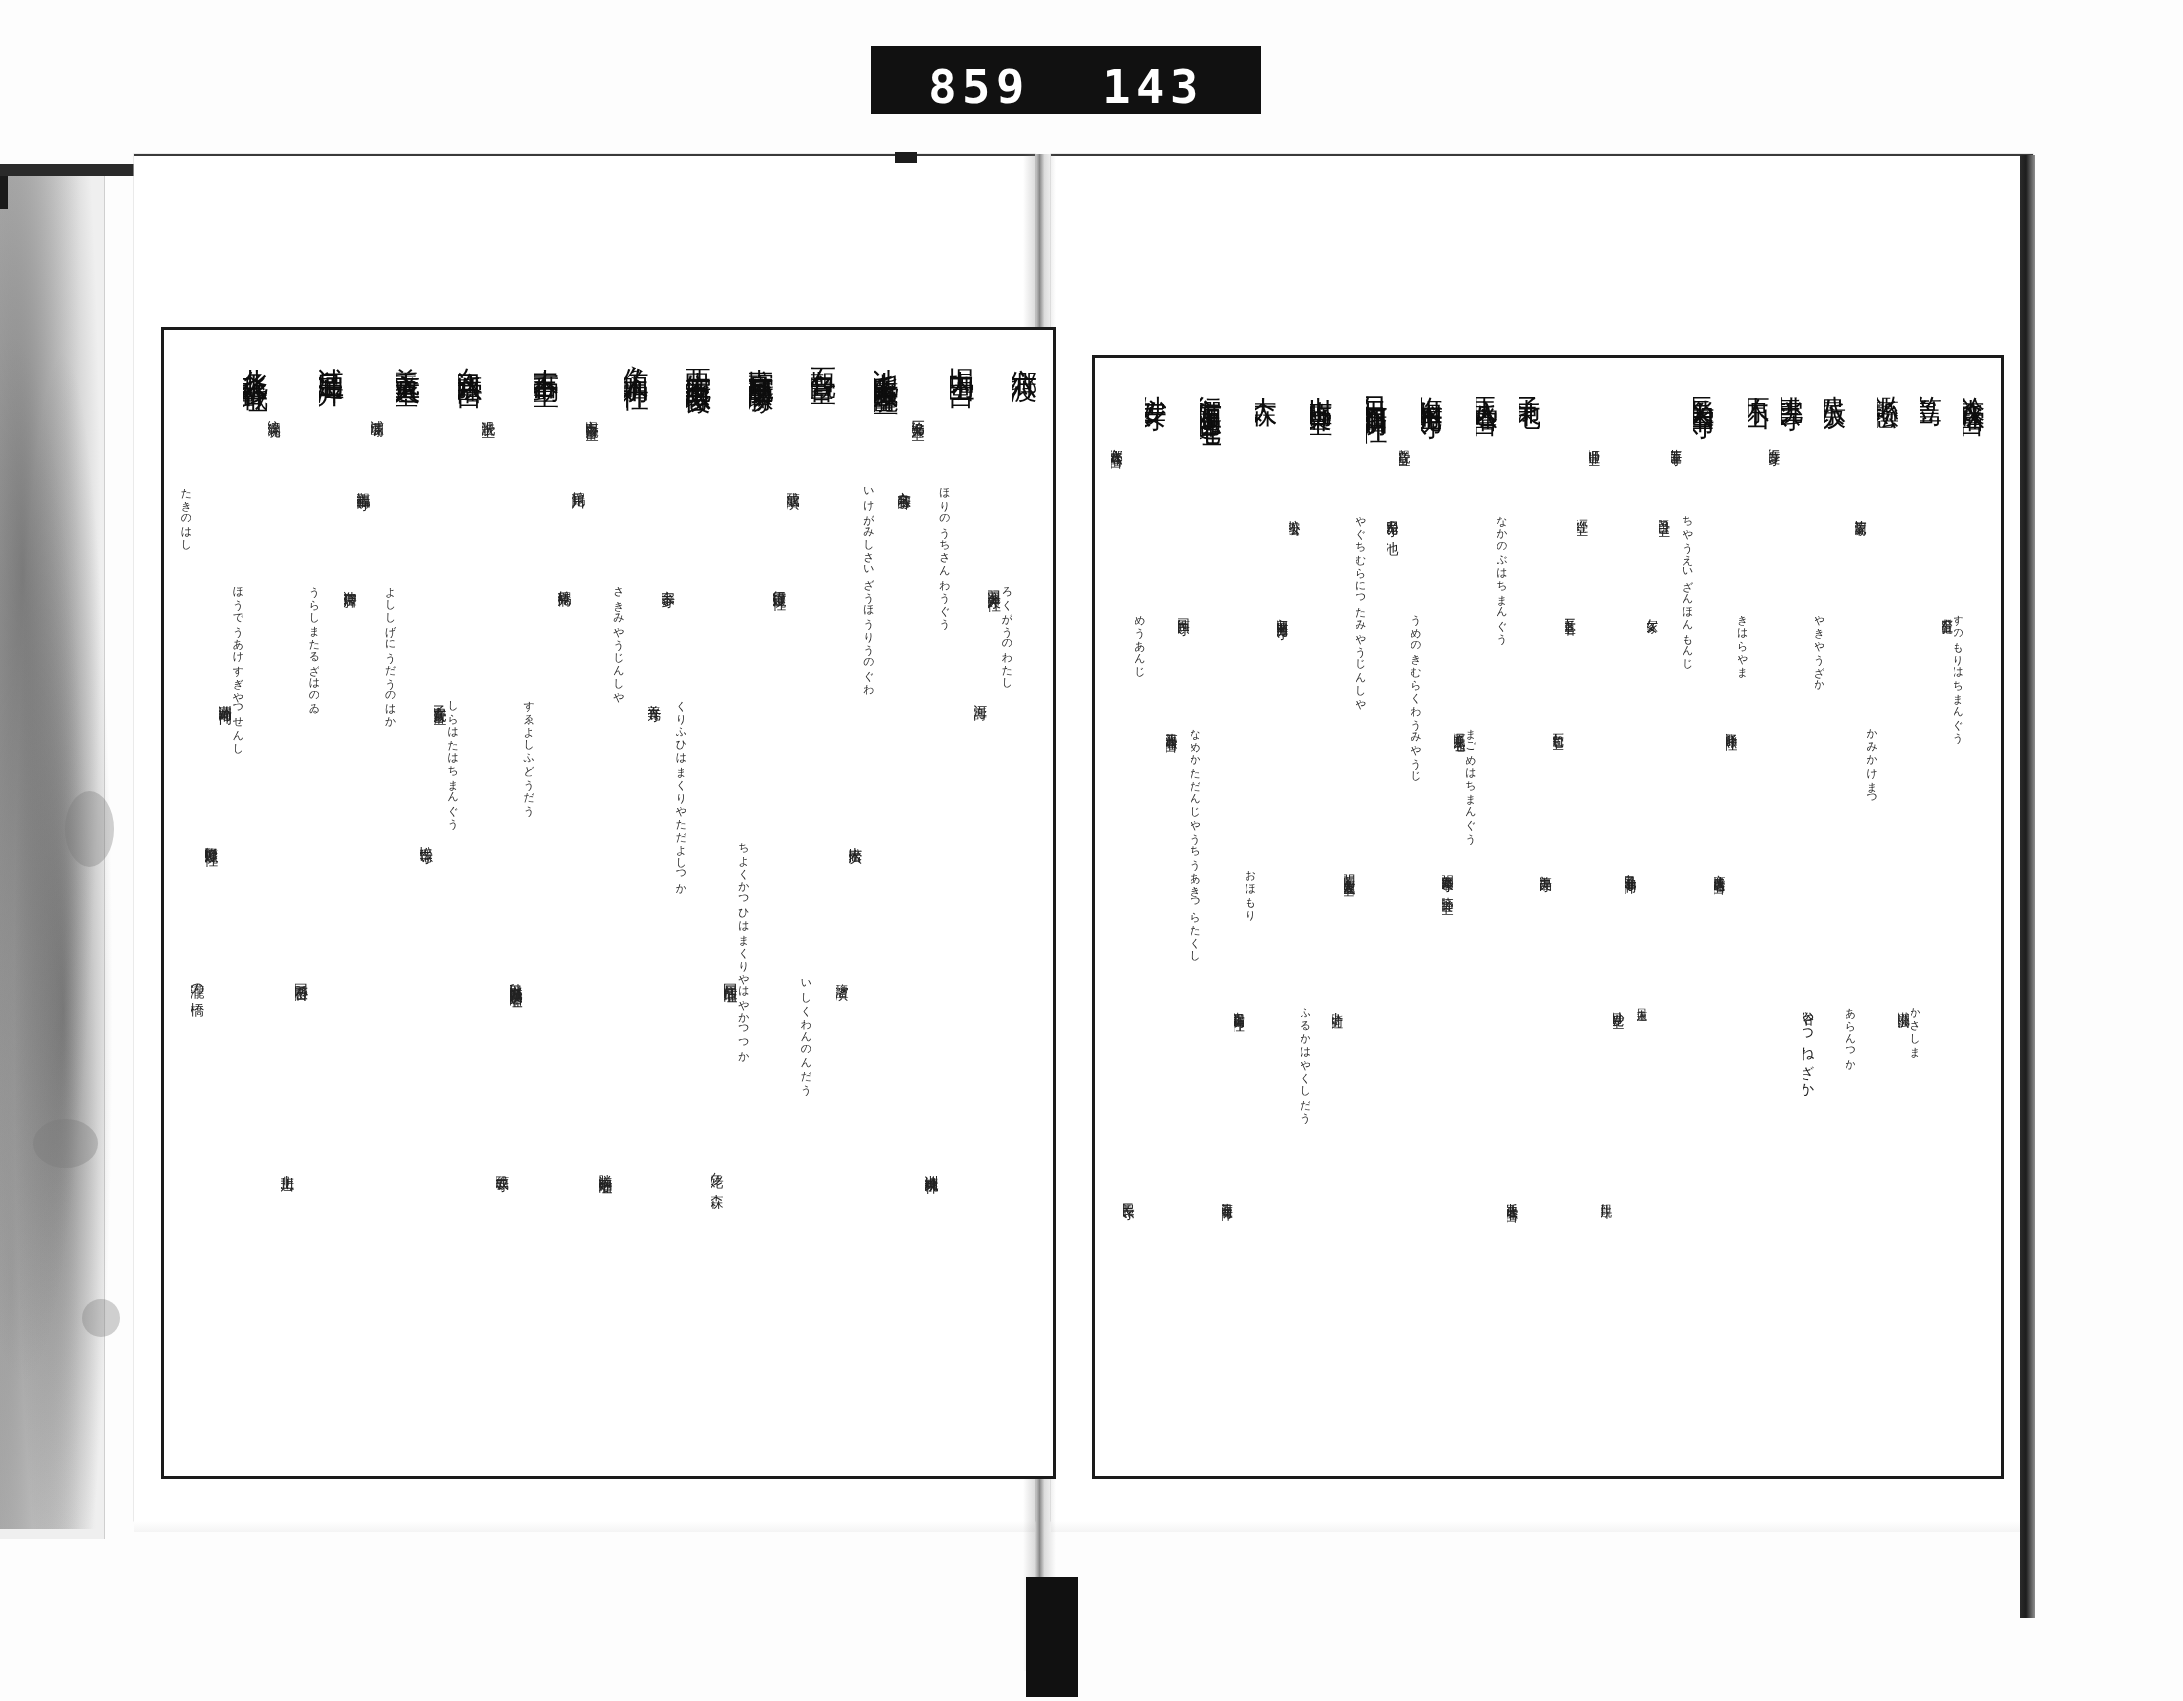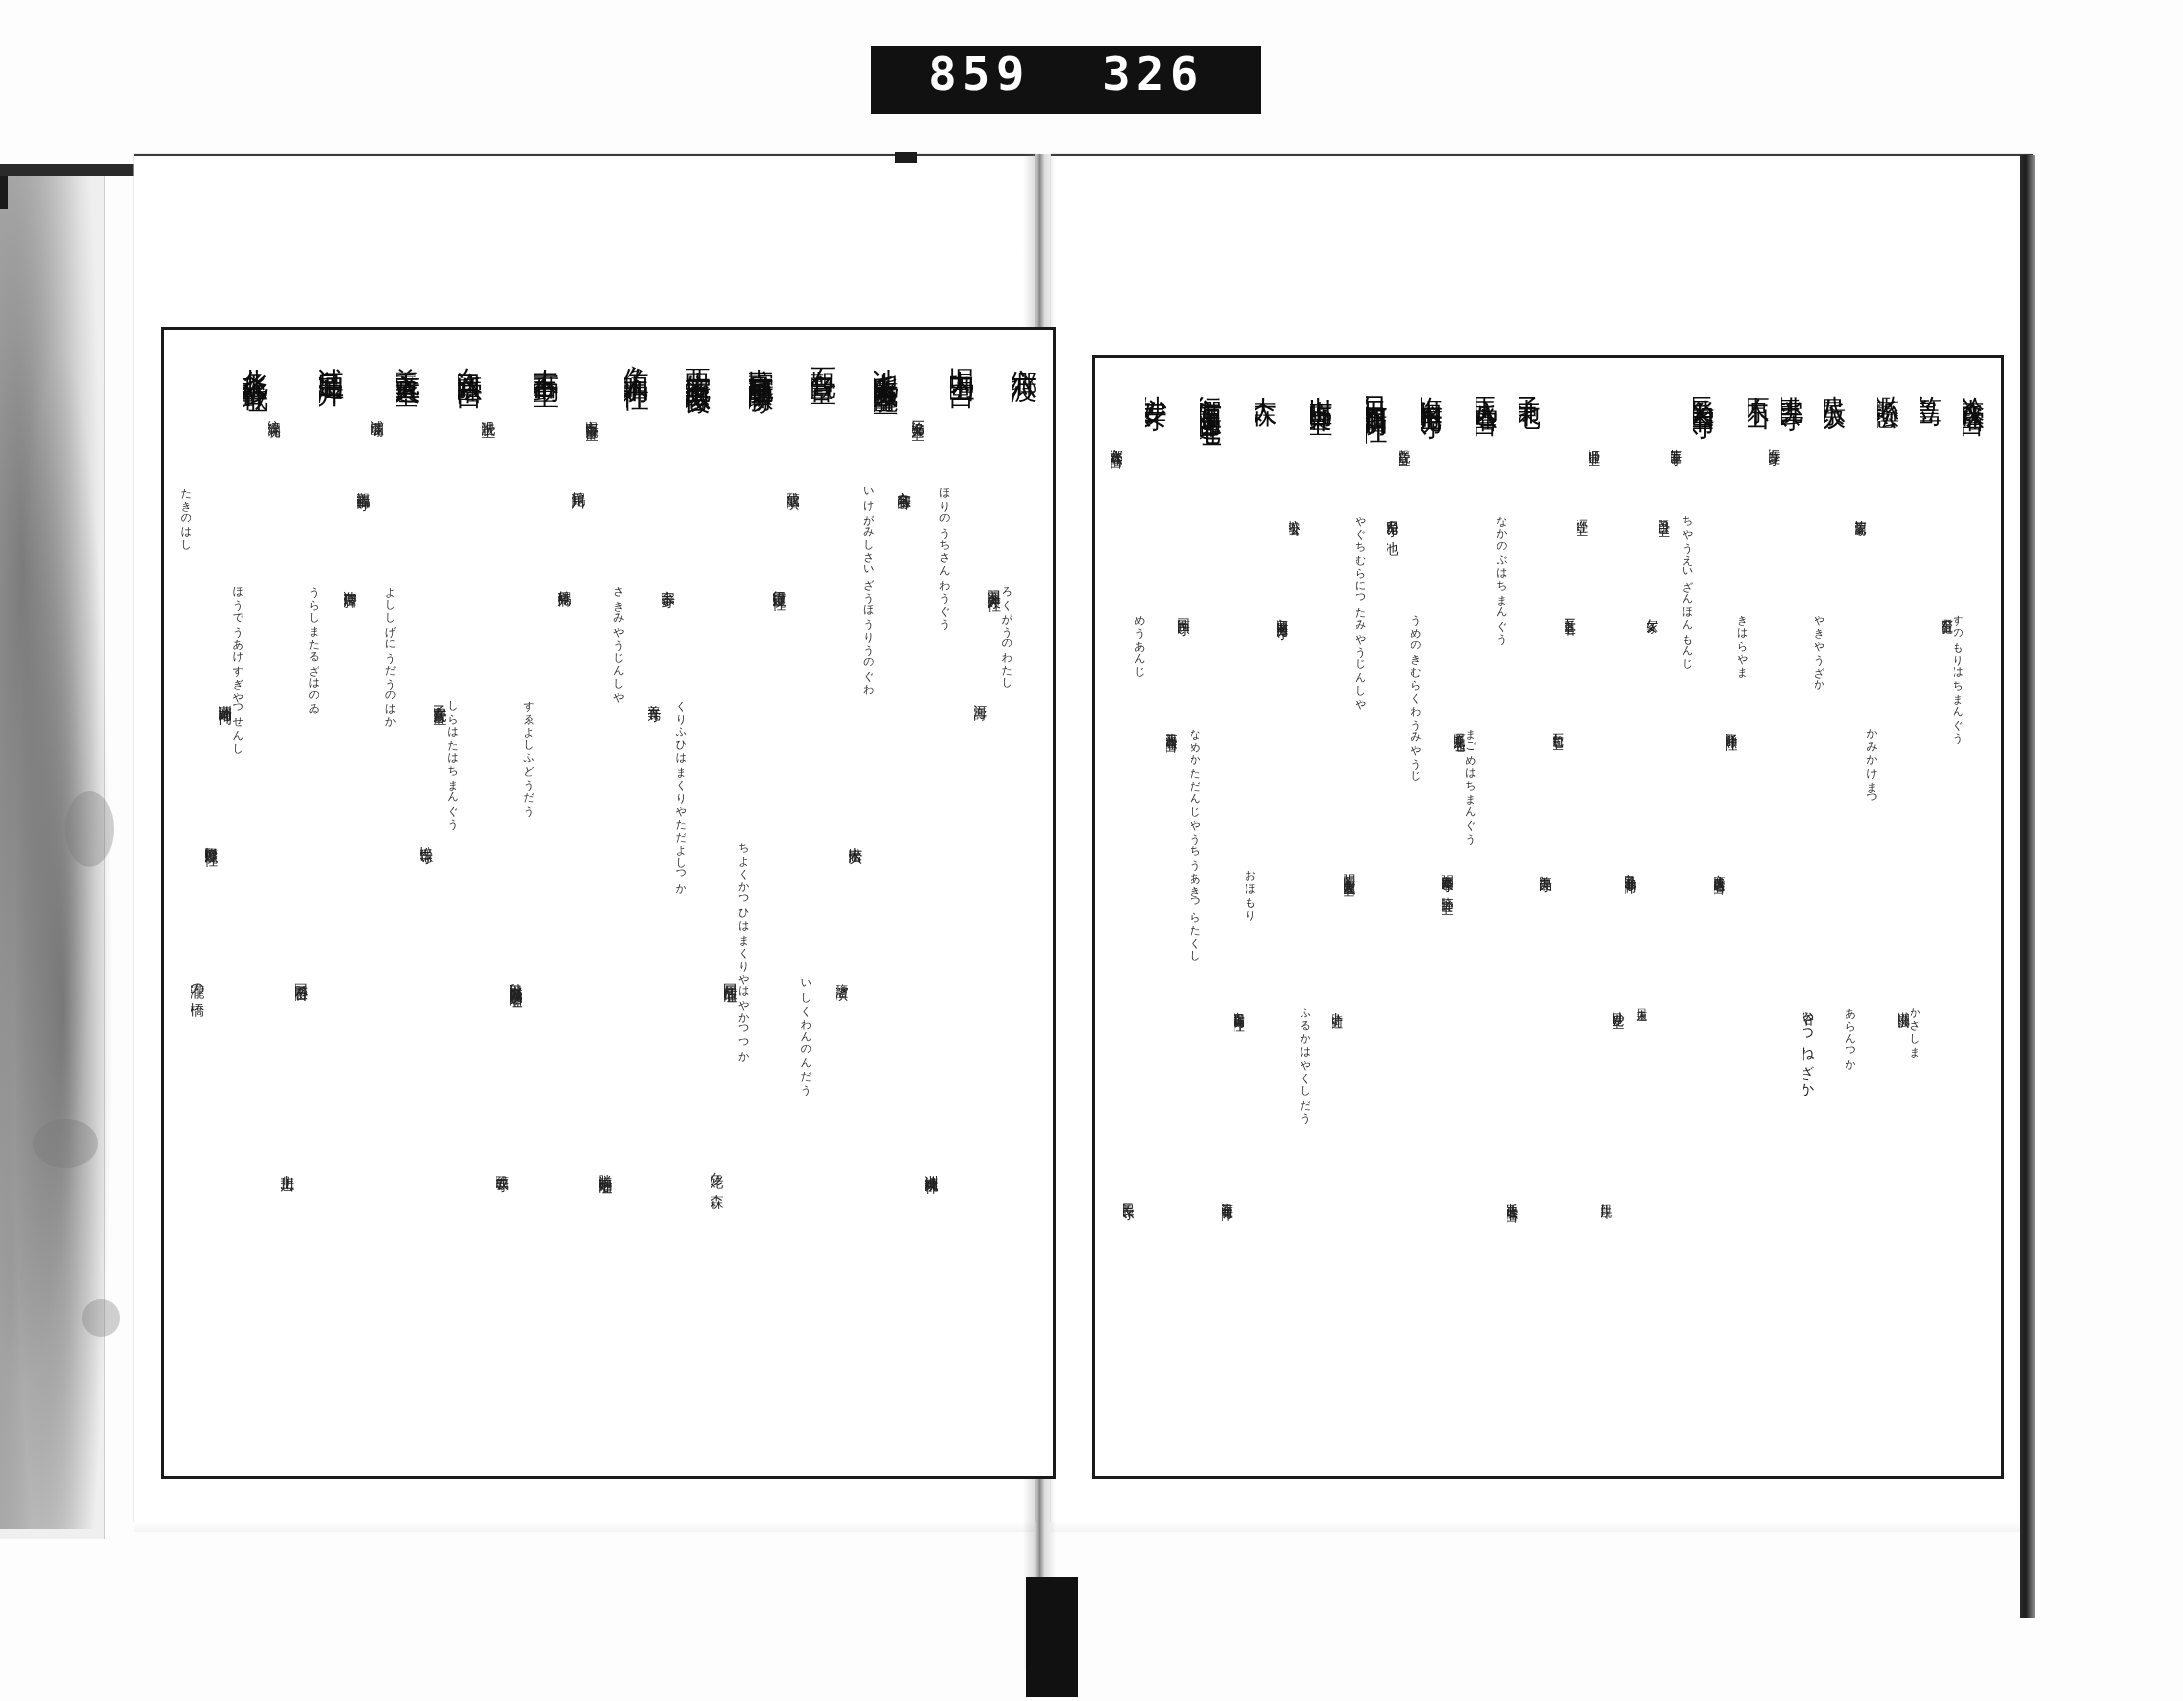--- a/index.html
+++ b/index.html
@@ -52,21 +52,21 @@
     background: #1a1a1a;
   }
 
   
   #counter-strip {
     position: absolute;
     left: 871px; top: 46px;
     width: 390px; height: 68px;
     background: #111111;
     display: flex;
-    align-items: flex-start;
+    align-items: flex-end;
     justify-content: space-around;
     padding: 0 21px;
     box-sizing: border-box;
   }
   .counter-num {
     color: #ffffff;
     font-family: "DejaVu Sans Mono", monospace;
     font-size: 47px;
     font-weight: bold;
     letter-spacing: 5.5px;
@@ -201,21 +201,21 @@
     background: rgba(120,120,120,0.35);
   }
 </style>
 </head>
 <body>
 
 <div id="scan">
 
   <div id="counter-strip">
     <span class="counter-num">859</span>
-    <span class="counter-num">326</span>
+    <span class="counter-num">143</span>
   </div>
 
   <div id="left-strip"></div>
   <div id="left-smudge"></div>
   <div id="top-left-bar"></div>
   <div id="left-edge-black"></div>
 
   <div id="spread">
     <div class="leaf" id="leaf-right"></div>
     <div class="leaf" id="leaf-left"></div>

